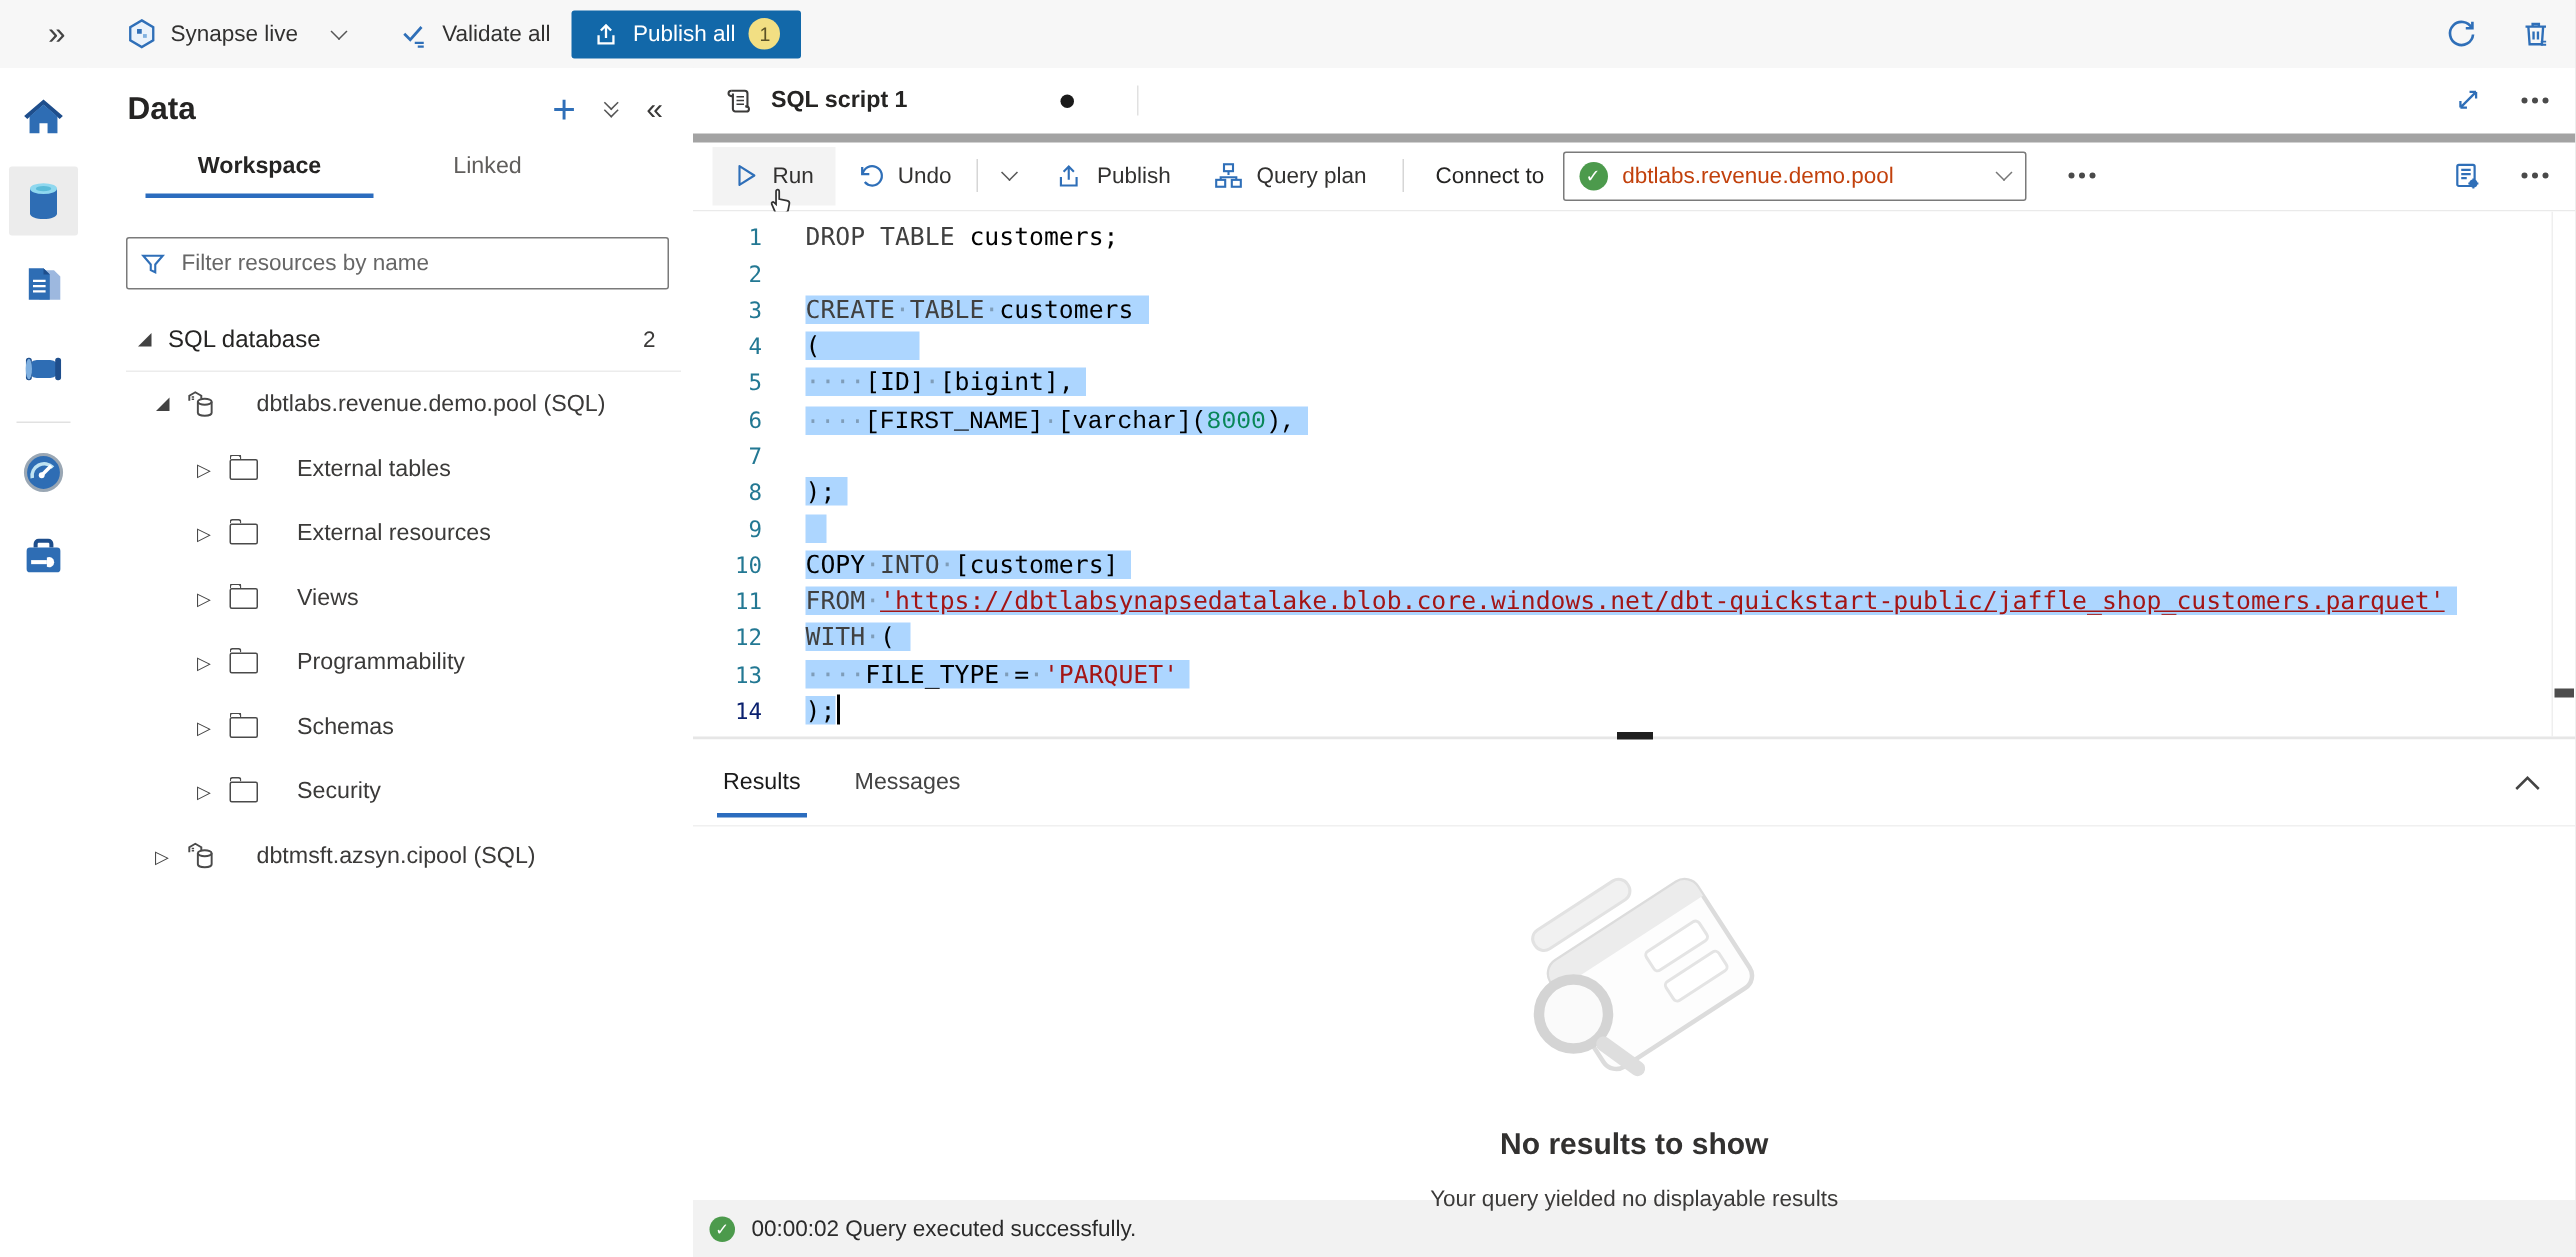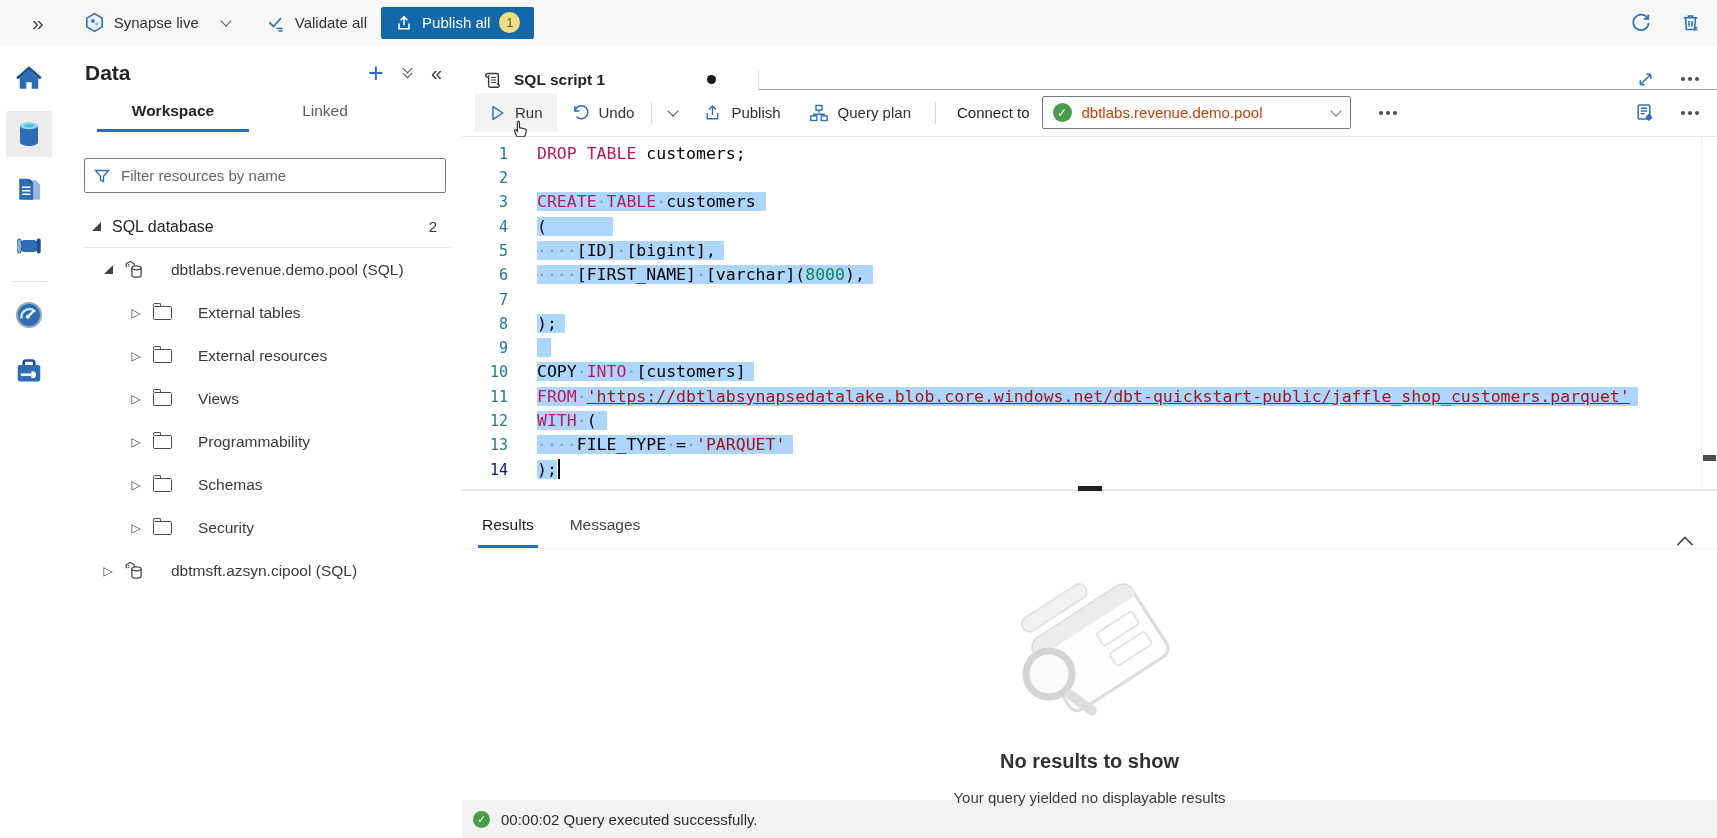--- a/index.html
+++ b/index.html
@@ -53,21 +53,21 @@
   .trow.section .lbl{font-weight:normal;font-size:16px;color:#252423;margin-left:8px}
   .trow .cnt{margin-left:auto;padding-right:25px;font-size:15px;color:#3b3a39}
   .exp{width:16px;display:flex;justify-content:center;align-items:center;color:#424242;font-size:12px}
   .exp-open{width:0;height:0;border-left:9px solid transparent;border-bottom:9px solid #424242}
   .folder{width:17px;height:12px;border:1.5px solid #4a4a4a;border-radius:1.5px;position:relative;margin-left:9px}
   .folder::before{content:"";position:absolute;top:-4px;left:-1.5px;width:6px;height:2.5px;
                   border:1.5px solid #4a4a4a;border-bottom:none;border-radius:2px 2px 0 0}
   .dbicon{margin-left:7px}
   
   .workspace{position:absolute;top:45px;left:462px;right:0;bottom:0;display:flex;flex-direction:column;background:#fff}
-  .tabstrip{height:44px;display:flex;border-bottom:1px solid #a3a3a3;align-items:flex-end}
+  .tabstrip{height:44px;display:flex;border-bottom:6px solid #a3a3a3;align-items:center}
   .doc-tab{width:276px;display:flex;align-items:center;background:#fff;border-right:1px solid #e1e1e1;
            margin-bottom:-1px;padding-left:20px;gap:12px;cursor:pointer}
   .doc-tab .t{font-size:15.5px;font-weight:bold;color:#252423}
   .dirty{width:9px;height:9px;border-radius:50%;background:#1a1a1a;margin-left:auto;margin-right:42px}
   .strip-right{margin-left:auto;display:flex;align-items:center;gap:26px;padding-right:18px}
   .dots{width:4px;height:4px;border-radius:50%;background:#4a4a4a;box-shadow:7px 0 0 #4a4a4a,14px 0 0 #4a4a4a;margin-right:14px;cursor:pointer}
   .toolbar{height:46px;display:flex;align-items:center;border-bottom:1px solid #eaeaea;position:relative}
   .tbtn{display:flex;align-items:center;gap:9px;cursor:pointer;color:#323130;padding:0 10px;height:39px}
   .tbtn.hover{background:#f3f3f3;margin-left:13px;padding:0 14px}
   .tsep{width:1px;height:22px;background:#d6d6d6;margin:0 7px}
@@ -81,31 +81,31 @@
   
   .editor{position:relative;height:353px;background:#fff;overflow:hidden;
           font-family:"DejaVu Sans Mono",monospace;font-size:16.5px}
   .codelines{position:absolute;top:5px;left:0;right:20px}
   .cl{display:flex;height:24.3px;line-height:24.3px;white-space:pre}
   .ln{width:46px;text-align:right;color:#237893;font-size:15px;flex:none}
   .lc{margin-left:29px}
   .cl.active .ln{color:#0b216f}
   .selwrap{background:#ADD6FF}
   .selwrap.emptyline{display:inline-block;height:19px;vertical-align:-4px}
-  .tk-k{color:#be185d}.tk-p{color:#000}.tk-n{color:#098658}
+  .tk-k{color:#404040}.tk-p{color:#000}.tk-n{color:#098658}
   .tk-s{color:#a31515}.tk-su{color:#a31515;text-decoration:underline}
   .tk-w{color:#7f9db9}
   .caret{display:inline-block;width:2px;height:20px;background:#000;vertical-align:-4px;margin-left:1px}
   .ruler{position:absolute;top:0;bottom:0;right:0;width:15px;border-left:1px solid #efefef}
   .ruler-mark{position:absolute;right:1px;width:13px;height:6px;background:#4d4d4d;top:318px}
   .splitter{height:2px;background:#e6e6e6;position:relative}
   .split-handle{position:absolute;left:50%;top:-3px;width:24px;height:7px;background:#1f1f1f;transform:translateX(-50%);cursor:row-resize}
   
   .results{height:310px;position:relative;background:#fff}
-  .res-tabs{display:flex;align-items:flex-end;height:57px;border-bottom:1px solid #f0f0f0;padding-left:16px}
+  .res-tabs{display:flex;align-items:center;height:57px;border-bottom:1px solid #f0f0f0;padding-left:16px}
   .res-tab{padding:14px 4px 11px;margin-right:28px;font-size:15.5px;color:#444;cursor:pointer;border-bottom:3px solid transparent}
   .res-tab.active{color:#1a1a1a;border-bottom-color:#2b6cbe}
   .res-collapse{margin-left:auto;margin-right:22px;cursor:pointer}
   .empty{position:absolute;top:57px;left:0;right:0;bottom:0;display:flex;flex-direction:column;align-items:center}
   .empty-title{font-size:20px;font-weight:bold;color:#323130;margin-top:8px}
   .empty-sub{font-size:15px;color:#3b3a39;margin-top:16px}
   
   .statusbar{height:38px;background:#f2f2f2;display:flex;align-items:center;gap:11px;padding-left:11px}
   .scheck{width:17px;height:17px;border-radius:50%;background:#4c9a4c;color:#fff;font-size:11px;
           display:flex;align-items:center;justify-content:center}
@@ -410,21 +410,21 @@
       </div>
     </div>
 
     <div class="editor">
       <div class="codelines" id="codelines">
           <div class="cl"><span class="ln">1</span><span class="lc"><span><span class="tk-k">DROP</span><span class="tk-p"> </span><span class="tk-k">TABLE</span><span class="tk-p"> customers;</span></span></span></div>
           <div class="cl"><span class="ln">2</span><span class="lc"><span></span></span></div>
           <div class="cl"><span class="ln">3</span><span class="lc"><span class="selwrap" style="padding-right: 10px;"><span class="tk-k">CREATE</span><span class="tk-w">·</span><span class="tk-k">TABLE</span><span class="tk-w">·</span><span class="tk-p">customers</span></span></span></div>
           <div class="cl"><span class="ln">4</span><span class="lc"><span class="selwrap" style="padding-right: 66px;"><span class="tk-p">(</span></span></span></div>
           <div class="cl"><span class="ln">5</span><span class="lc"><span class="selwrap" style="padding-right: 8px;"><span class="tk-w">····</span><span class="tk-p">[ID]</span><span class="tk-w">·</span><span class="tk-p">[bigint],</span></span></span></div>
-          <div class="cl"><span class="ln">6</span><span class="lc"><span class="selwrap" style="padding-right: 8px;"><span class="tk-w">····</span><span class="tk-p">[FIRST_NAME]</span><span class="tk-w">·</span><span class="tk-p">[varchar](</span><span class="tk-n">8000</span><span class="tk-p">),</span></span></span></div>
+          <div class="cl"><span class="ln">6</span><span class="lc"><span class="selwrap" style="padding-right: 8px; font-family: Liberation Mono, monospace;"><span class="tk-w">····</span><span class="tk-p">[FIRST_NAME]</span><span class="tk-w">·</span><span class="tk-p">[varchar](</span><span class="tk-n">8000</span><span class="tk-p">),</span></span></span></div>
           <div class="cl"><span class="ln">7</span></div>
           <div class="cl"><span class="ln">8</span><span class="lc"><span class="selwrap" style="padding-right: 8px;"><span class="tk-p">);</span></span></span></div>
           <div class="cl"><span class="ln">9</span><span class="lc"><span class="selwrap emptyline" style="padding-right: 14px;"></span></span></div>
           <div class="cl"><span class="ln">10</span><span class="lc"><span class="selwrap" style="padding-right: 8px;"><span class="tk-p">COPY</span><span class="tk-w">·</span><span class="tk-k">INTO</span><span class="tk-w">·</span><span class="tk-p">[customers]</span></span></span></div>
           <div class="cl"><span class="ln">11</span><span class="lc"><span class="selwrap" style="padding-right: 8px;"><span class="tk-k">FROM</span><span class="tk-w">·</span><span class="tk-su">'https://dbtlabsynapsedatalake.blob.core.windows.net/dbt-quickstart-public/jaffle_shop_customers.parquet'</span></span></span></div>
           <div class="cl"><span class="ln">12</span><span class="lc"><span class="selwrap" style="padding-right: 10px;"><span class="tk-k">WITH</span><span class="tk-w">·</span><span class="tk-p">(</span></span></span></div>
           <div class="cl"><span class="ln">13</span><span class="lc"><span class="selwrap" style="padding-right: 8px;"><span class="tk-w">····</span><span class="tk-p">FILE_TYPE</span><span class="tk-w">·</span><span class="tk-p">=</span><span class="tk-w">·</span><span class="tk-s">'PARQUET'</span></span></span></div>
           <div class="cl active"><span class="ln">14</span><span class="lc"><span class="selwrap"><span class="tk-p">);</span></span><span class="caret"></span></span></div>
         </div>
       <div class="ruler">

